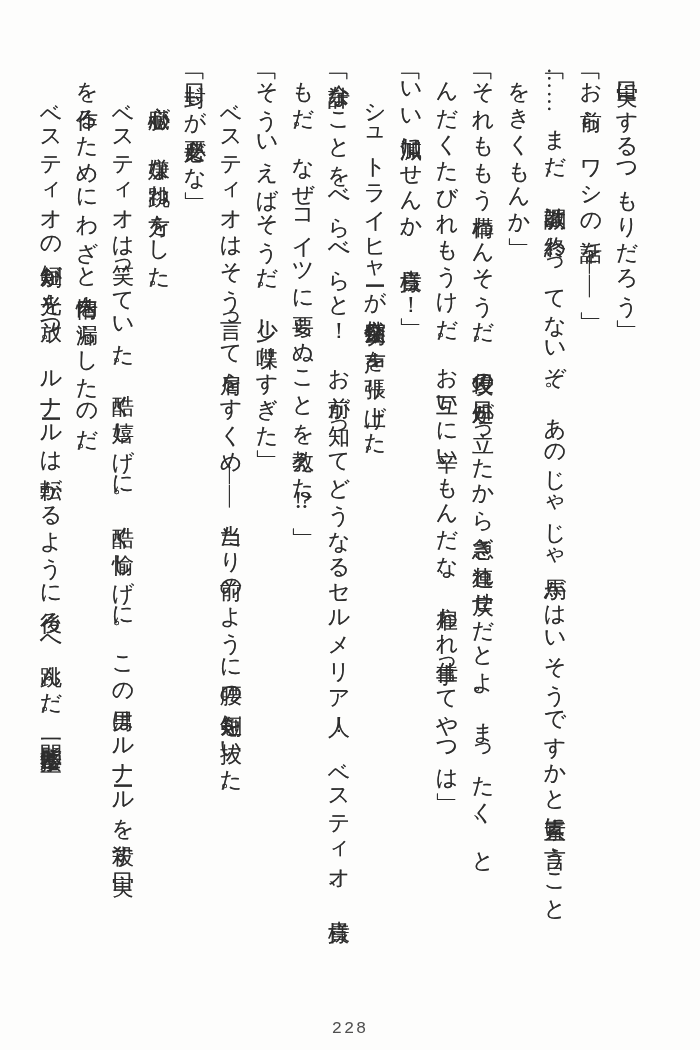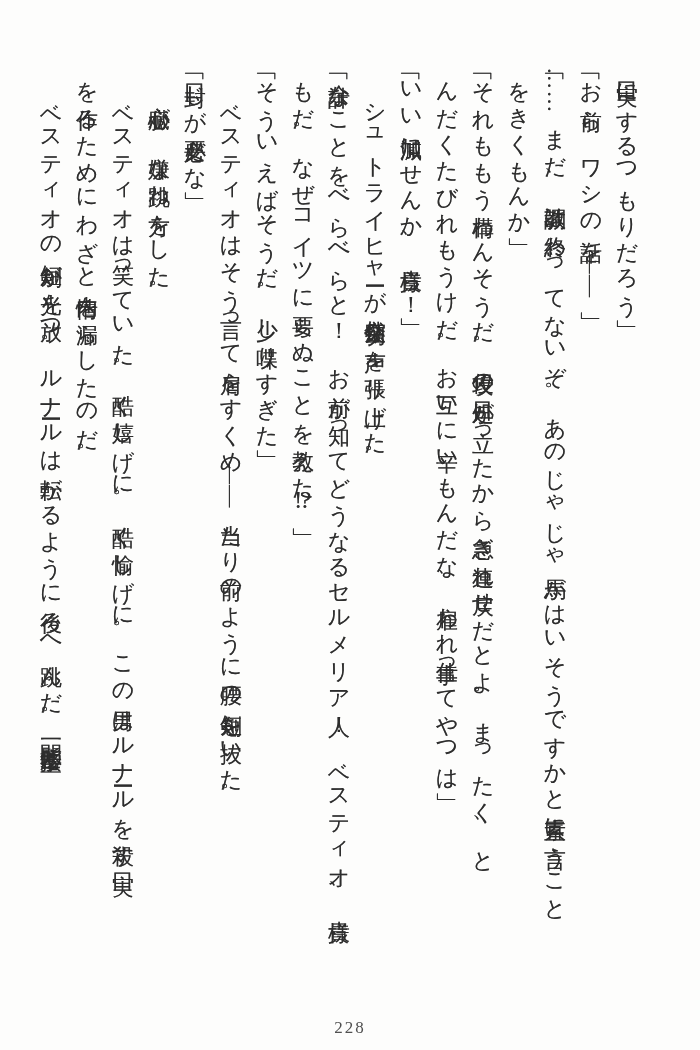--- a/index.html
+++ b/index.html
@@ -34,21 +34,21 @@
     white-space: nowrap;
   }
   .page-number {
     position: absolute;
     left: 0;
     right: 0;
     bottom: 12px;
     text-align: center;
     font-size: 17px;
     letter-spacing: 2px;
-    font-family: Liberation Serif, serif;
+    font-family: Liberation Mono, monospace;
   }
 </style>
 </head>
 <body style="background: rgb(253, 253, 252);">
 
 <div class="page" style="background: rgb(253, 253, 252);">
   <div class="text-block" style="color: rgb(45, 45, 45);">
     <div class="text-line">口実にするつもりだろう」</div>
     <div class="text-line">「お前ら、ワシの話を――」</div>
     <div class="text-line">「……まだ、調教は終わってないぞ。あのじゃじゃ馬がはいそうですかと素直に言うこと</div>

